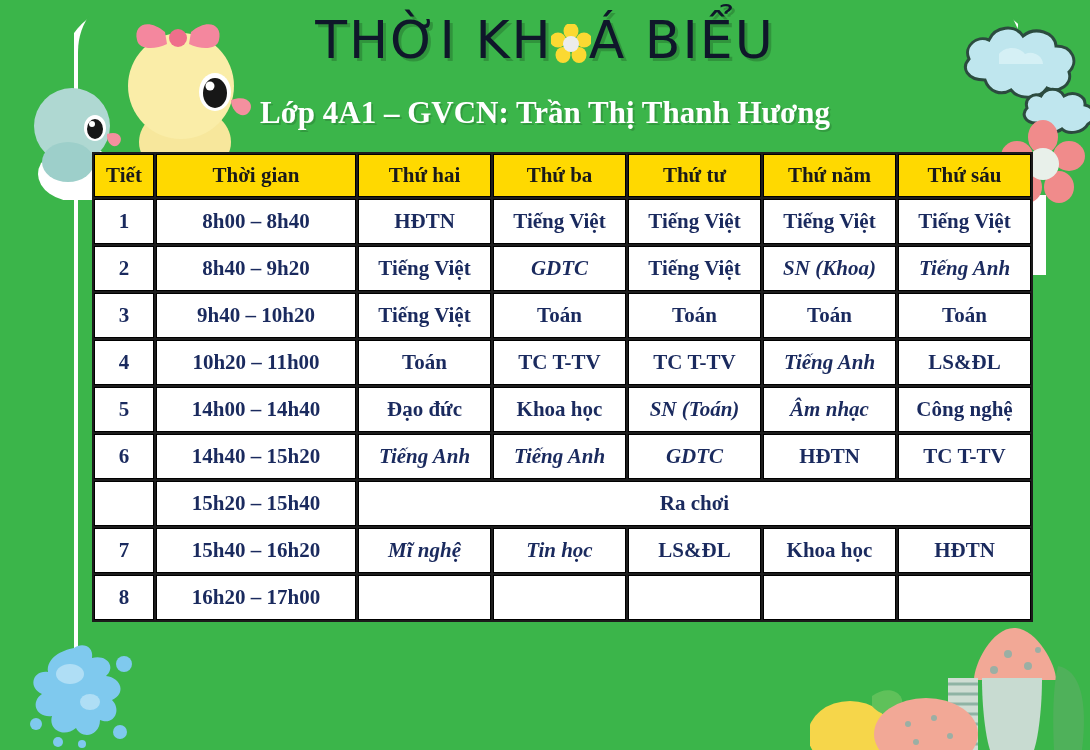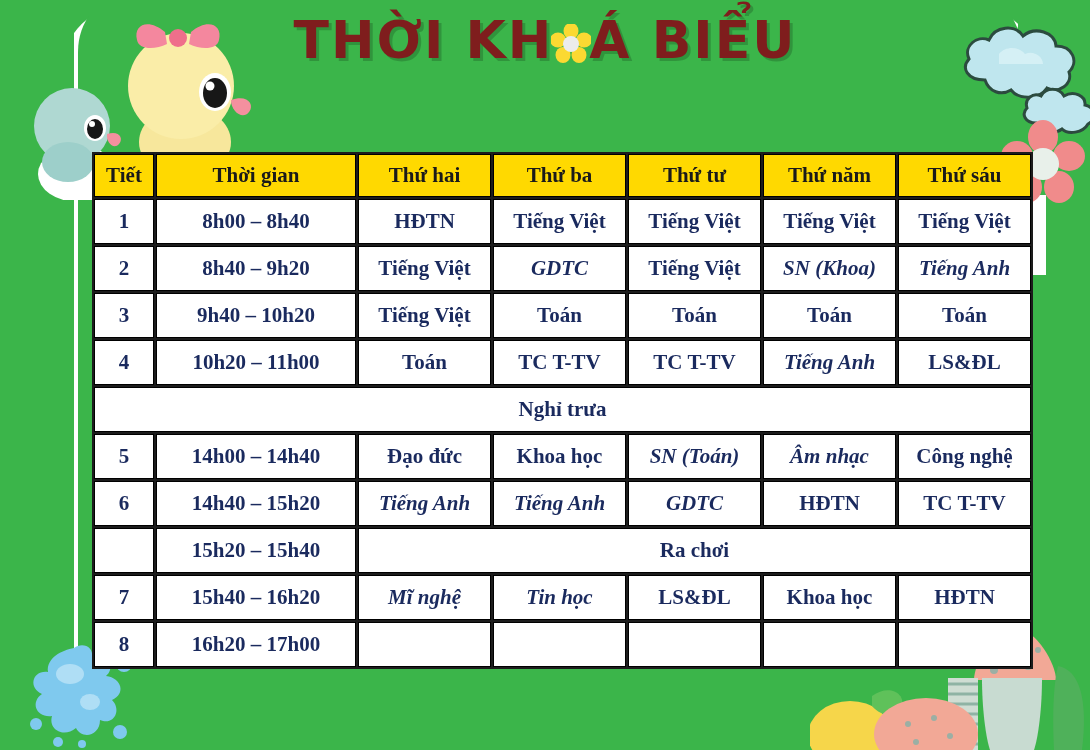--- a/index.html
+++ b/index.html
@@ -62,24 +62,24 @@
   .plant{ position:absolute; z-index:5; }
 
   
   .title-wrap{
     position:absolute; left:0; top:14px; width:1090px;
     text-align:center; z-index:20;
   }
   .main-title{
     display:inline-block;
     font-family:"DejaVu Sans", sans-serif;
-    font-weight:bold;
+    font-weight:normal;
     font-size:52px;
     letter-spacing:2px;
-    color:#7f1d1d;
+    color:#0f172a;
     text-shadow: 3px 3px 0 rgba(0,0,0,0.18);
     line-height:1;
     position:relative;
   }
   .title-flower{
     display:inline-block;
     position:relative;
     width:40px; height:40px;
     vertical-align:-6px;
     margin:0 -2px;
@@ -277,20 +277,21 @@
             <ellipse cx="33" cy="16" rx="8" ry="7.5"></ellipse>
             <ellipse cx="12" cy="31" rx="7.5" ry="8"></ellipse>
             <ellipse cx="28" cy="31" rx="7.5" ry="8"></ellipse>
           </g>
           <circle cx="20" cy="20" r="8" fill="#ECECEC"></circle>
         </svg>
       </span><span>Á BIỂU</span>
     </div>
   </div>
 
+  <div class="subtitle">Lớp 4A1 – GVCN: Trần Thị Thanh Hương</div>
 
   <div class="table-wrap">
     <table class="tkb">
       <thead>
         <tr>
           <th class="period">Tiết</th>
           <th class="timecol">Thời gian</th>
           <th class="day">Thứ hai</th>
           <th class="day">Thứ ba</th>
           <th class="day">Thứ tư</th>
@@ -329,23 +330,20 @@
           <tr>
             <td class="period">4</td>
             <td class="timecol">10h20 – 11h00</td>
             <td class="day">Toán</td>
             <td class="day">TC T-TV</td>
             <td class="day">TC T-TV</td>
             <td class="day red">Tiếng Anh</td>
             <td class="day">LS&amp;ĐL</td>
           </tr>
           <tr>
-            <td class="lunch" colspan="7">Nghỉ trưa</td>
-          </tr>
-          <tr>
             <td class="period">5</td>
             <td class="timecol">14h00 – 14h40</td>
             <td class="day">Đạo đức</td>
             <td class="day">Khoa học</td>
             <td class="day red">SN (Toán)</td>
             <td class="day red">Âm nhạc</td>
             <td class="day">Công nghệ</td>
           </tr>
           <tr>
             <td class="period">6</td>

